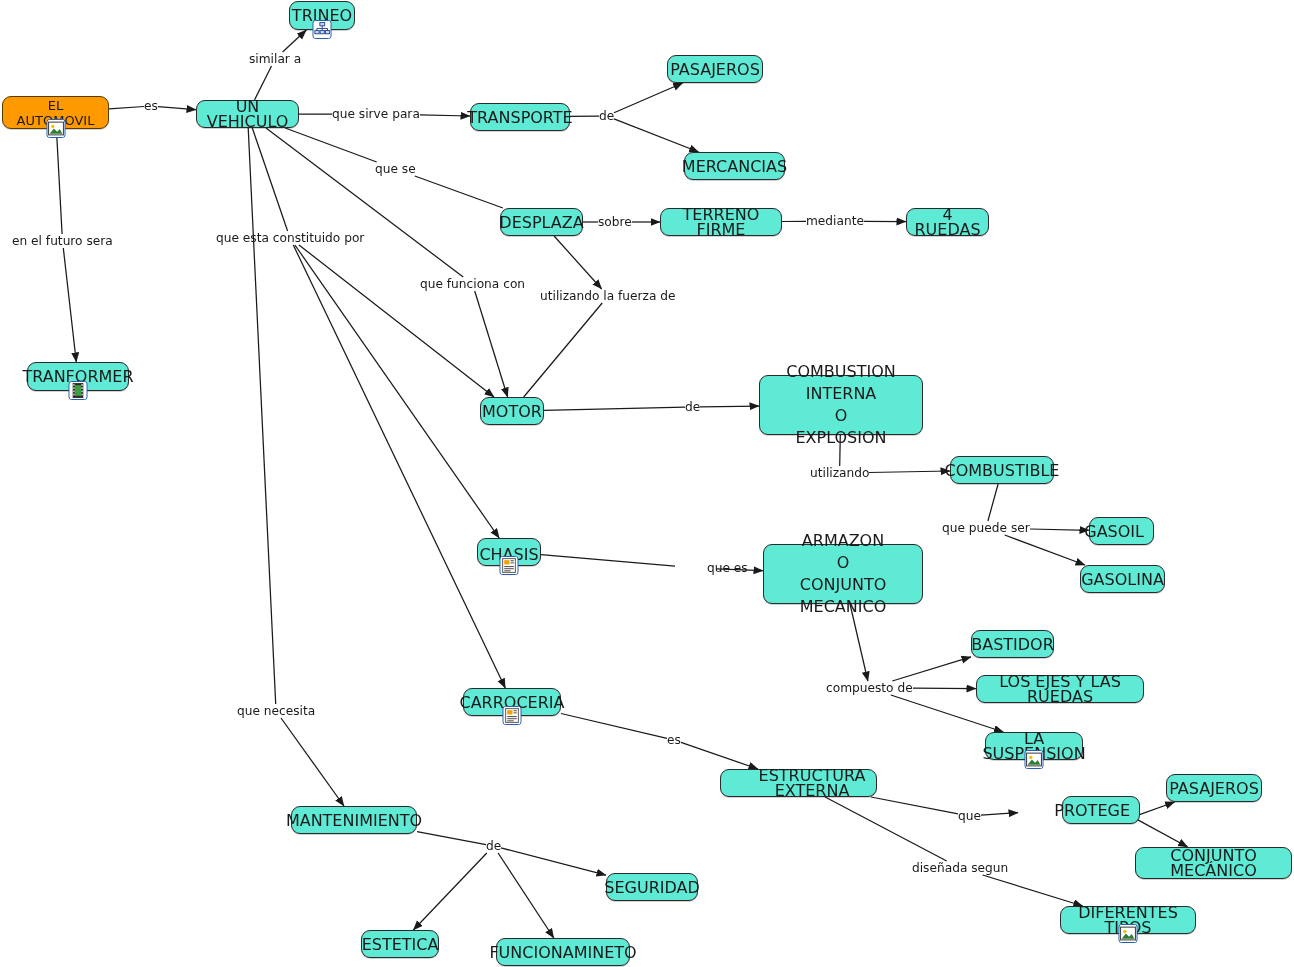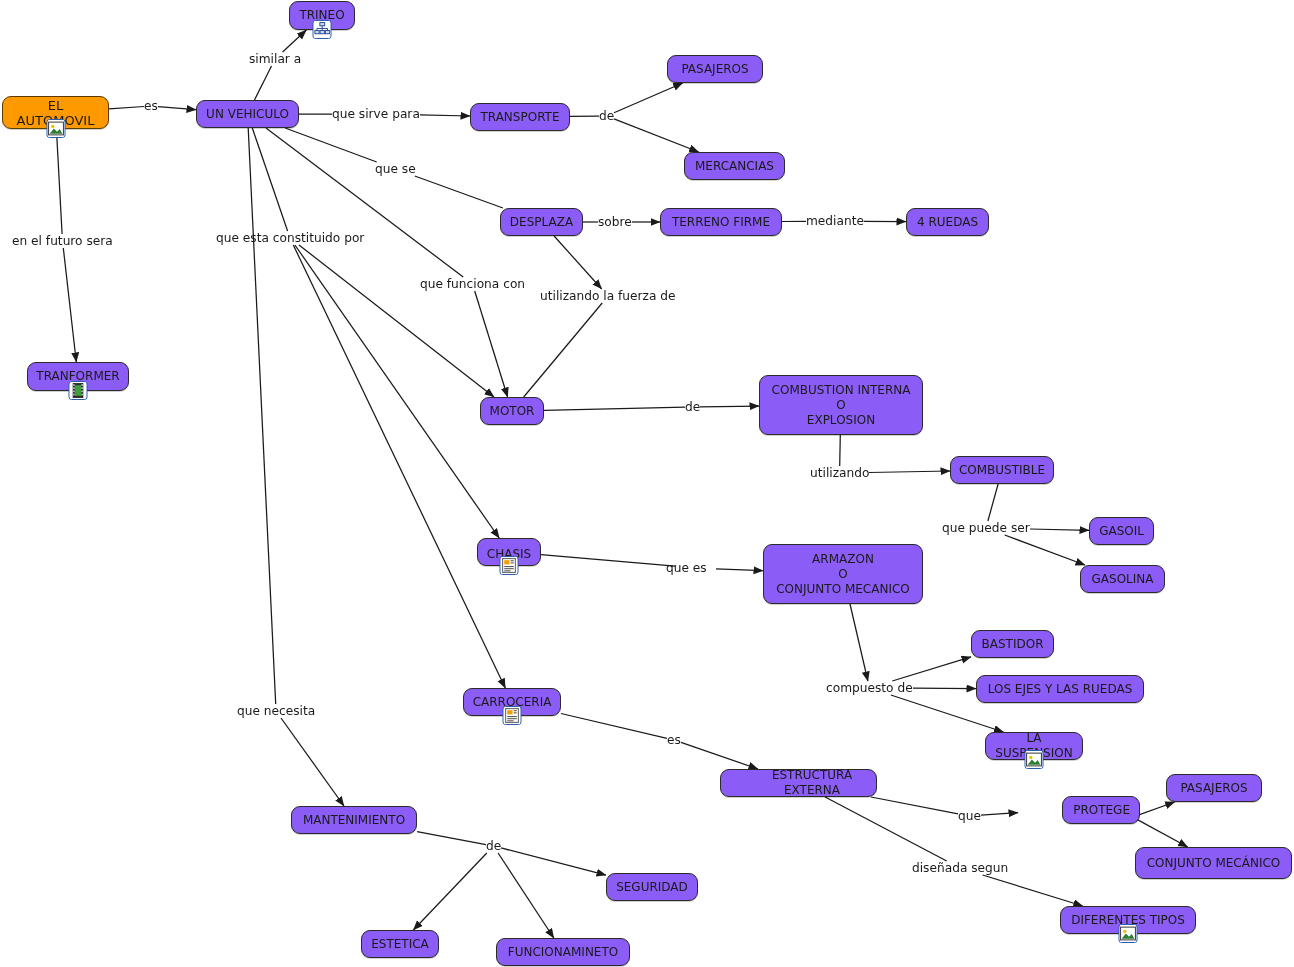--- a/index.html
+++ b/index.html
@@ -3,35 +3,35 @@
 <meta charset="utf-8">
 <style>
   html,body{margin:0;padding:0;background:#ffffff;}
   body{font-family:"DejaVu Sans","Liberation Sans",sans-serif;}
   #canvas{position:relative;width:1294px;height:967px;background:#ffffff;overflow:hidden;}
   #edges{position:absolute;left:0;top:0;width:1294px;height:967px;}
 
   .node{
     position:absolute;
     box-sizing:border-box;
-    background:#8b5cf6;
+    background:#5eead4;
     border:1.4px solid #2b2b2b;
     border-radius:9px;
     color:#1a1a1a;
-    font-size:12px;
+    font-size:16px;
     line-height:15px;
     text-align:center;
     display:flex;
     align-items:center;
     justify-content:center;
     padding:3px 9px;
     white-space:nowrap;
     box-shadow:0 1px 0 rgba(0,0,0,0.18);
   }
-  .node.multi{white-space:normal;line-height:15px;justify-content:center;}
+  .node.multi{white-space:normal;line-height:22px;justify-content:center;}
   .node.root{
     background:#FF9900;
     border:1.6px solid #5a3a00;
     font-size:13px;
   }
   .elabel{
     position:absolute;
     font-size:12.2px;
     line-height:14px;
     color:#1a1a1a;
@@ -128,21 +128,21 @@
       <div class="elabel" style="left: 599px; top: 109px;">de</div>
       <div class="elabel" style="left: 375px; top: 162px;">que se</div>
       <div class="elabel" style="left: 598px; top: 215px;">sobre</div>
       <div class="elabel" style="left: 806px; top: 214px;">mediante</div>
       <div class="elabel" style="left: 216px; top: 231px;">que esta constituido por</div>
       <div class="elabel" style="left: 420px; top: 277px;">que funciona con</div>
       <div class="elabel" style="left: 540px; top: 289px;">utilizando la fuerza de</div>
       <div class="elabel" style="left: 685px; top: 400px;">de</div>
       <div class="elabel" style="left: 810px; top: 466px;">utilizando</div>
       <div class="elabel" style="left: 942px; top: 521px;">que puede ser</div>
-      <div class="elabel" style="left: 666px; top: 561px;">que es</div>
+      <div class="elabel" style="left: 707px; top: 561px;">que es</div>
       <div class="elabel" style="left: 826px; top: 681px;">compuesto de</div>
       <div class="elabel" style="left: 237px; top: 704px;">que necesita</div>
       <div class="elabel" style="left: 667px; top: 733px;">es</div>
       <div class="elabel" style="left: 958px; top: 809px;">que</div>
       <div class="elabel" style="left: 1129px; top: 810px;">a</div>
       <div class="elabel" style="left: 912px; top: 861px;">diseñada segun</div>
       <div class="elabel" style="left: 486px; top: 839px;">de</div>
     </div>
   <div id="nodes-layer">
       <div class="node root" style="left: 2px; top: 96px; width: 107px; height: 33px;">

